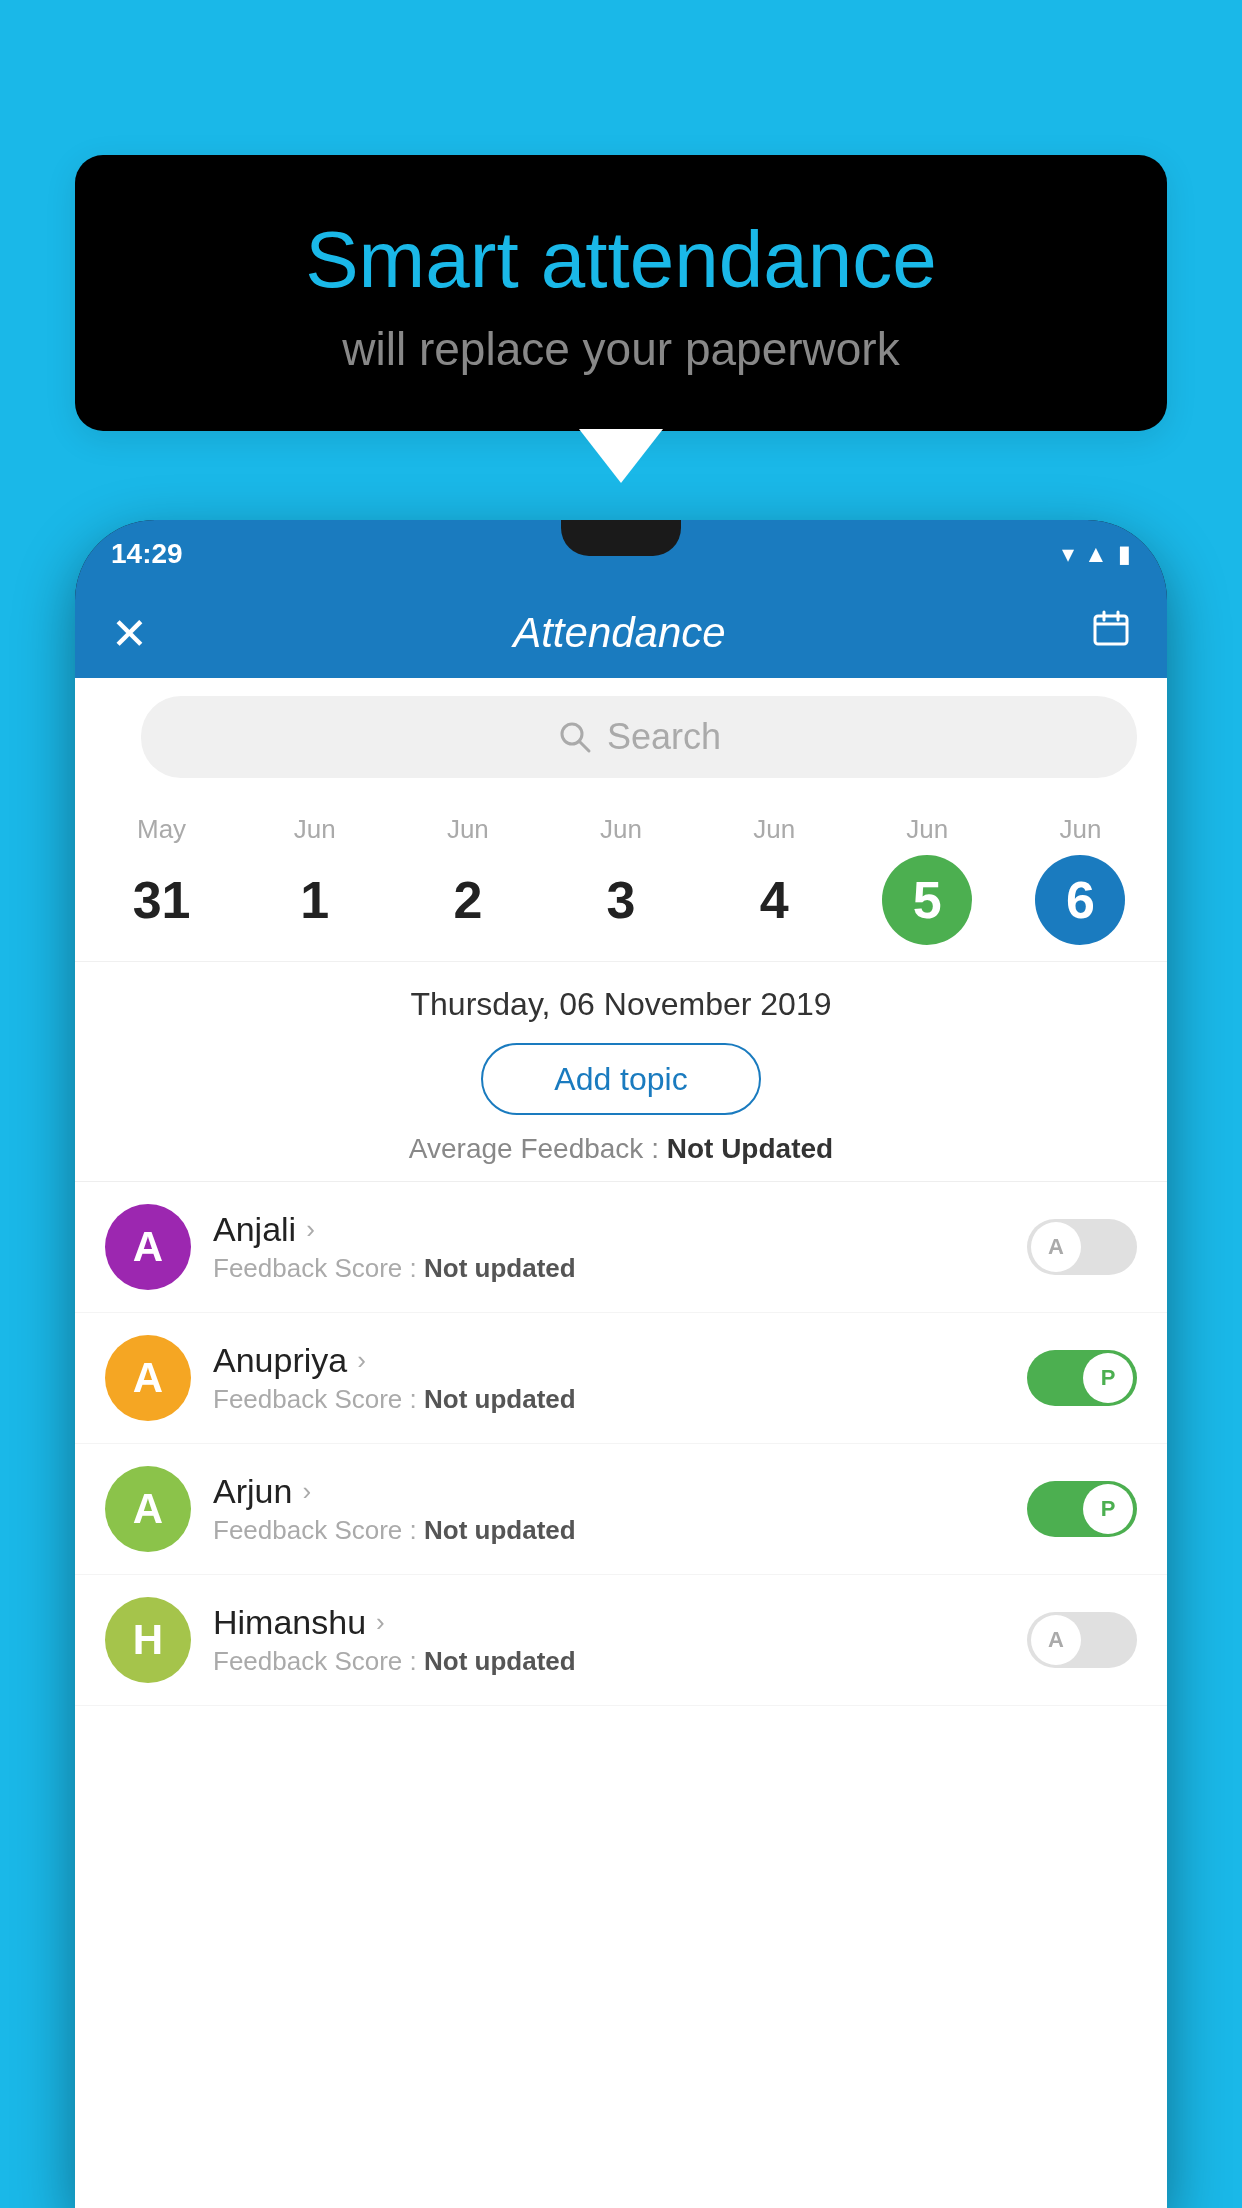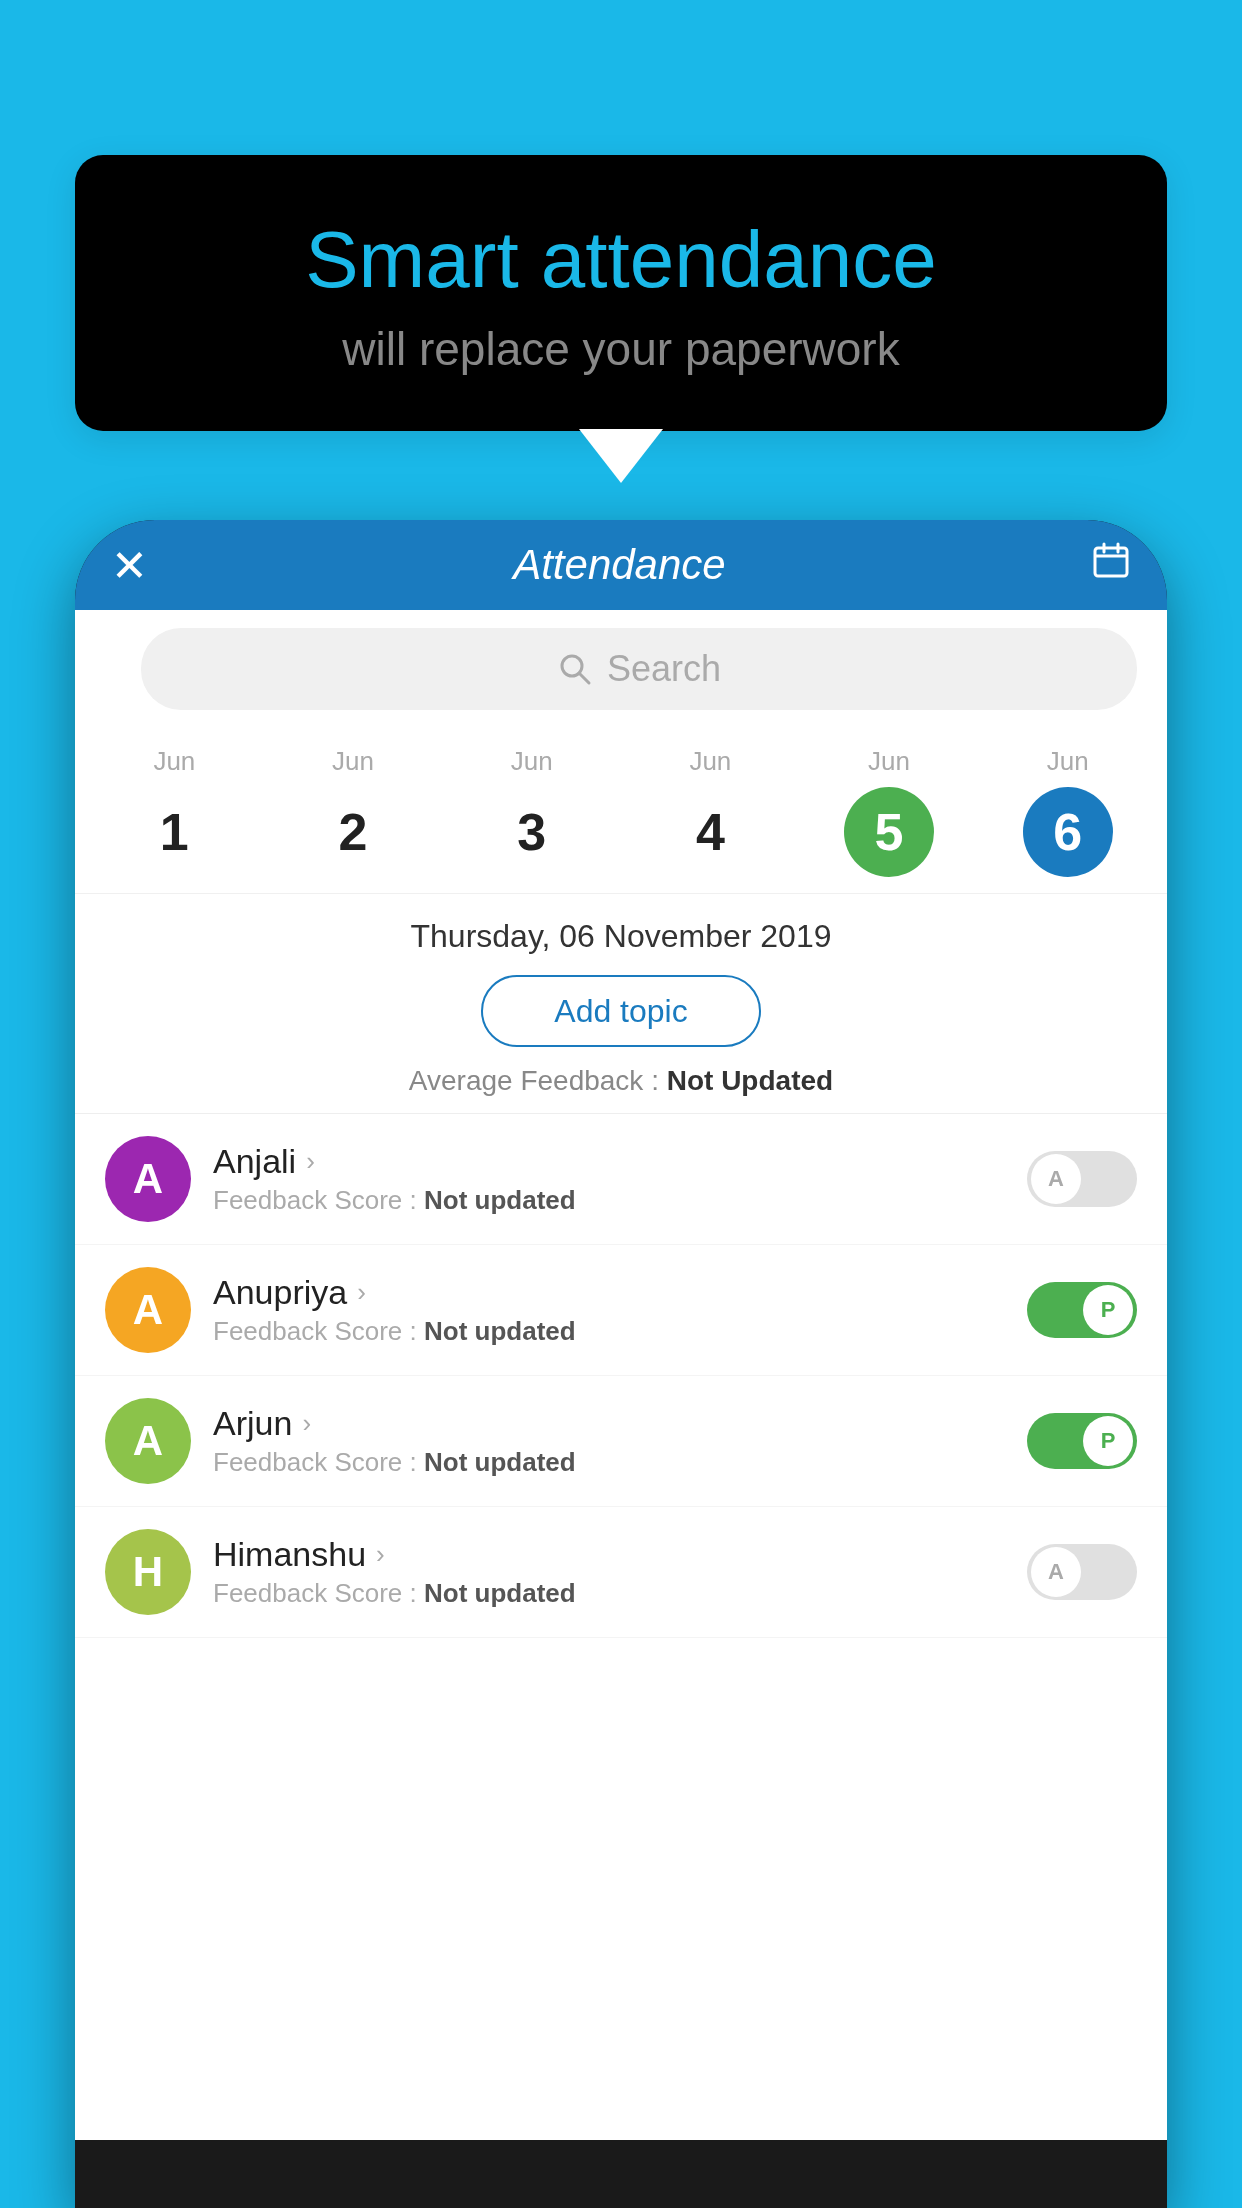--- a/index.html
+++ b/index.html
@@ -326,20 +326,28 @@
 </head>
 <body>
 
 <div class="speech-bubble">
   <div class="bubble-title">Smart attendance</div>
   <div class="bubble-subtitle">will replace your paperwork</div>
 </div>
 
 <div class="phone-frame">
 
+  <div class="status-bar">
+    <span class="status-time">14:29</span>
+    <div class="status-icons">
+      <span class="status-icon">▾</span>
+      <span class="status-icon">▲</span>
+      <span class="status-icon">▮</span>
+    </div>
+  </div>
 
   <div class="toolbar">
     <span class="toolbar-close">✕</span>
     <span class="toolbar-title">Attendance</span>
     <span class="toolbar-calendar">
       <svg width="40" height="40" viewBox="0 0 40 40" fill="none" xmlns="http://www.w3.org/2000/svg">
         <rect x="4" y="8" width="32" height="28" rx="3" stroke="white" stroke-width="3" fill="none"></rect>
         <line x1="4" y1="16" x2="36" y2="16" stroke="white" stroke-width="3"></line>
         <line x1="13" y1="4" x2="13" y2="12" stroke="white" stroke-width="3" stroke-linecap="round"></line>
         <line x1="27" y1="4" x2="27" y2="12" stroke="white" stroke-width="3" stroke-linecap="round"></line>
@@ -354,20 +362,24 @@
         <svg class="search-icon-svg" viewBox="0 0 36 36" fill="none" xmlns="http://www.w3.org/2000/svg">
           <circle cx="15" cy="15" r="10" stroke="#aaa" stroke-width="3" fill="none"></circle>
           <line x1="22" y1="22" x2="32" y2="32" stroke="#aaa" stroke-width="3" stroke-linecap="round"></line>
         </svg>
         <span style="color:#aaa;font-size:36px;">Search</span>
       </div>
     </div>
 
     <div class="calendar-row" id="calendar-row">
         <div class="cal-day">
+          <div class="cal-month">May</div>
+          <div class="cal-date">31</div>
+        </div>
+        <div class="cal-day">
           <div class="cal-month">Jun</div>
           <div class="cal-date">1</div>
         </div>
         <div class="cal-day">
           <div class="cal-month">Jun</div>
           <div class="cal-date">2</div>
         </div>
         <div class="cal-day">
           <div class="cal-month">Jun</div>
           <div class="cal-date">3</div>

